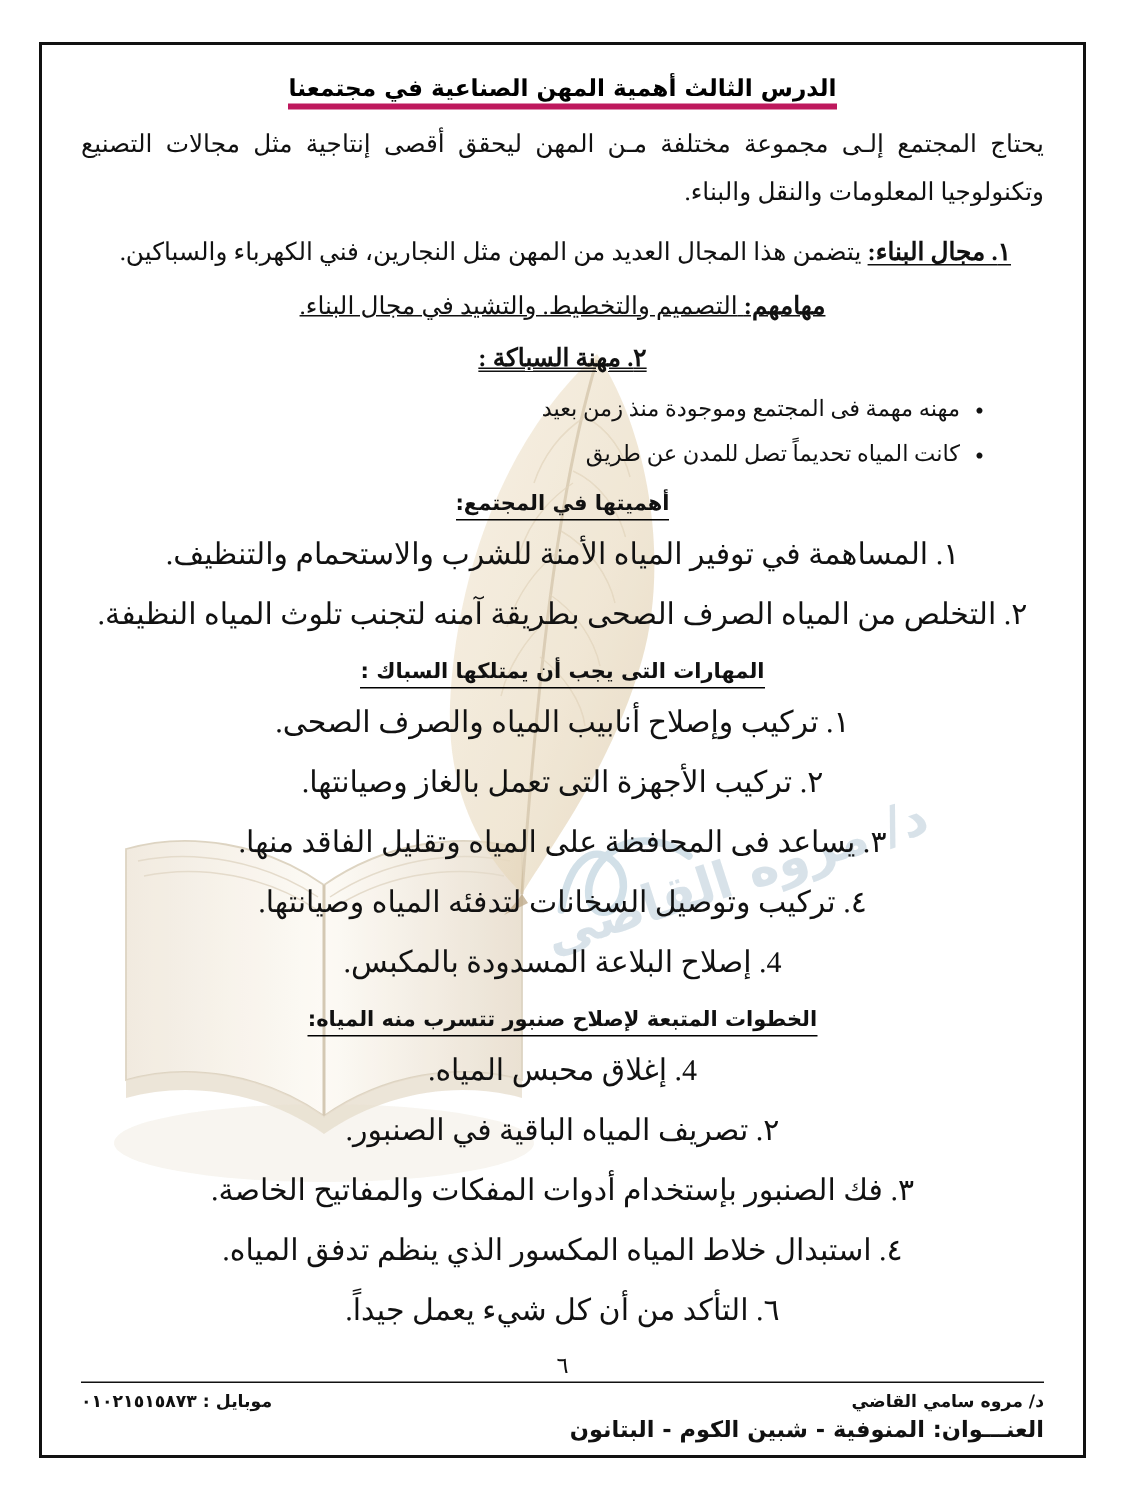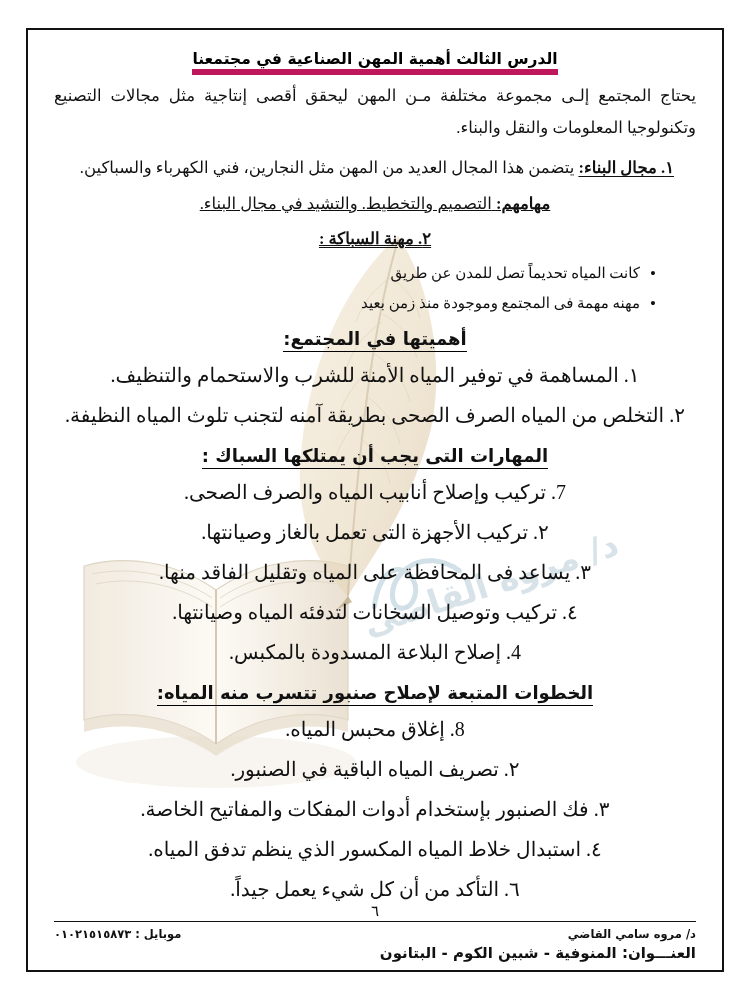--- a/index.html
+++ b/index.html
@@ -78,21 +78,21 @@
   .doc-title {
     text-align: center;
     font-weight: bold;
     font-size: 15.5px;
     font-family: "DejaVu Sans", sans-serif;
     color: #000;
     margin: 2px 0 12px 0;
     letter-spacing: 0;
   }
   .u-title {
-    border-bottom: 6px solid #be185d;
+    border-bottom: 4px solid #be185d;
     padding-bottom: 1px;
   }
 
   p.para {
     margin: 4px 0 8px 0;
     font-size: 16.5px;
     line-height: 1.95;
     text-align: justify;
     text-align-last: right;
     color: #111;
@@ -116,21 +116,21 @@
     font-weight: bold;
   }
   .under {
     text-decoration: underline;
     text-underline-offset: 3px;
   }
 
   .section-head {
     font-family: "DejaVu Sans", sans-serif;
     font-weight: bold;
-    font-size: 18px;
+    font-size: 14px;
     color: #111;
     margin: 10px 0 6px 0;
     text-align: center;
   }
   .section-head span.u {
     border-bottom: 1.6px solid #000;
     padding-bottom: 2px;
   }
 
   ul.bullets {
@@ -276,48 +276,48 @@
         <span class="bold">مهامهم:</span>
         <span>التصميم والتخطيط. والتشيد في مجال البناء.</span>
       </div>
 
       <div class="lvl1 center">
         <span class="bold under">٢. مهنة السباكة :</span>
         <span></span>
       </div>
 
       <ul class="bullets">
+        <li>مهنه مهمة فى المجتمع وموجودة منذ زمن بعيد</li>
         <li>كانت المياه تحديماً تصل للمدن عن طريق</li>
-        <li>مهنه مهمة فى المجتمع وموجودة منذ زمن بعيد</li>
       </ul>
 
       <div class="section-head">
         <span class="u">أهميتها في المجتمع:</span>
       </div>
       <div class="num-list">
         <div class="item">١. المساهمة في توفير المياه الأمنة للشرب والاستحمام والتنظيف.</div>
         <div class="item">٢. التخلص من المياه الصرف الصحى بطريقة آمنه لتجنب تلوث المياه النظيفة.</div>
       </div>
 
       <div class="section-head">
         <span class="u">المهارات التى يجب أن يمتلكها السباك :</span>
       </div>
       <div class="num-list">
-        <div class="item">7. تركيب وإصلاح أنابيب المياه والصرف الصحى.</div>
+        <div class="item">١. تركيب وإصلاح أنابيب المياه والصرف الصحى.</div>
         <div class="item">٢. تركيب الأجهزة التى تعمل بالغاز  وصيانتها.</div>
         <div class="item">٣. يساعد فى المحافظة على المياه وتقليل الفاقد منها.</div>
         <div class="item">٤. تركيب وتوصيل السخانات لتدفئه المياه وصيانتها.</div>
         <div class="item">4. إصلاح البلاعة المسدودة بالمكبس.</div>
       </div>
 
       <div class="section-head">
         <span class="u">الخطوات المتبعة لإصلاح صنبور تتسرب منه المياه:</span>
       </div>
       <div class="num-list">
-        <div class="item">8. إغلاق محبس المياه.</div>
+        <div class="item">4. إغلاق محبس المياه.</div>
         <div class="item">٢. تصريف المياه الباقية في الصنبور.</div>
         <div class="item">٣. فك الصنبور بإستخدام أدوات المفكات والمفاتيح الخاصة.</div>
         <div class="item">٤. استبدال خلاط المياه المكسور الذي ينظم تدفق المياه.</div>
         <div class="item">٦. التأكد من أن كل شيء يعمل جيداً.</div>
       </div>
 
     </div>
 
     <div class="footer">
       <div class="page-number">٦</div>

